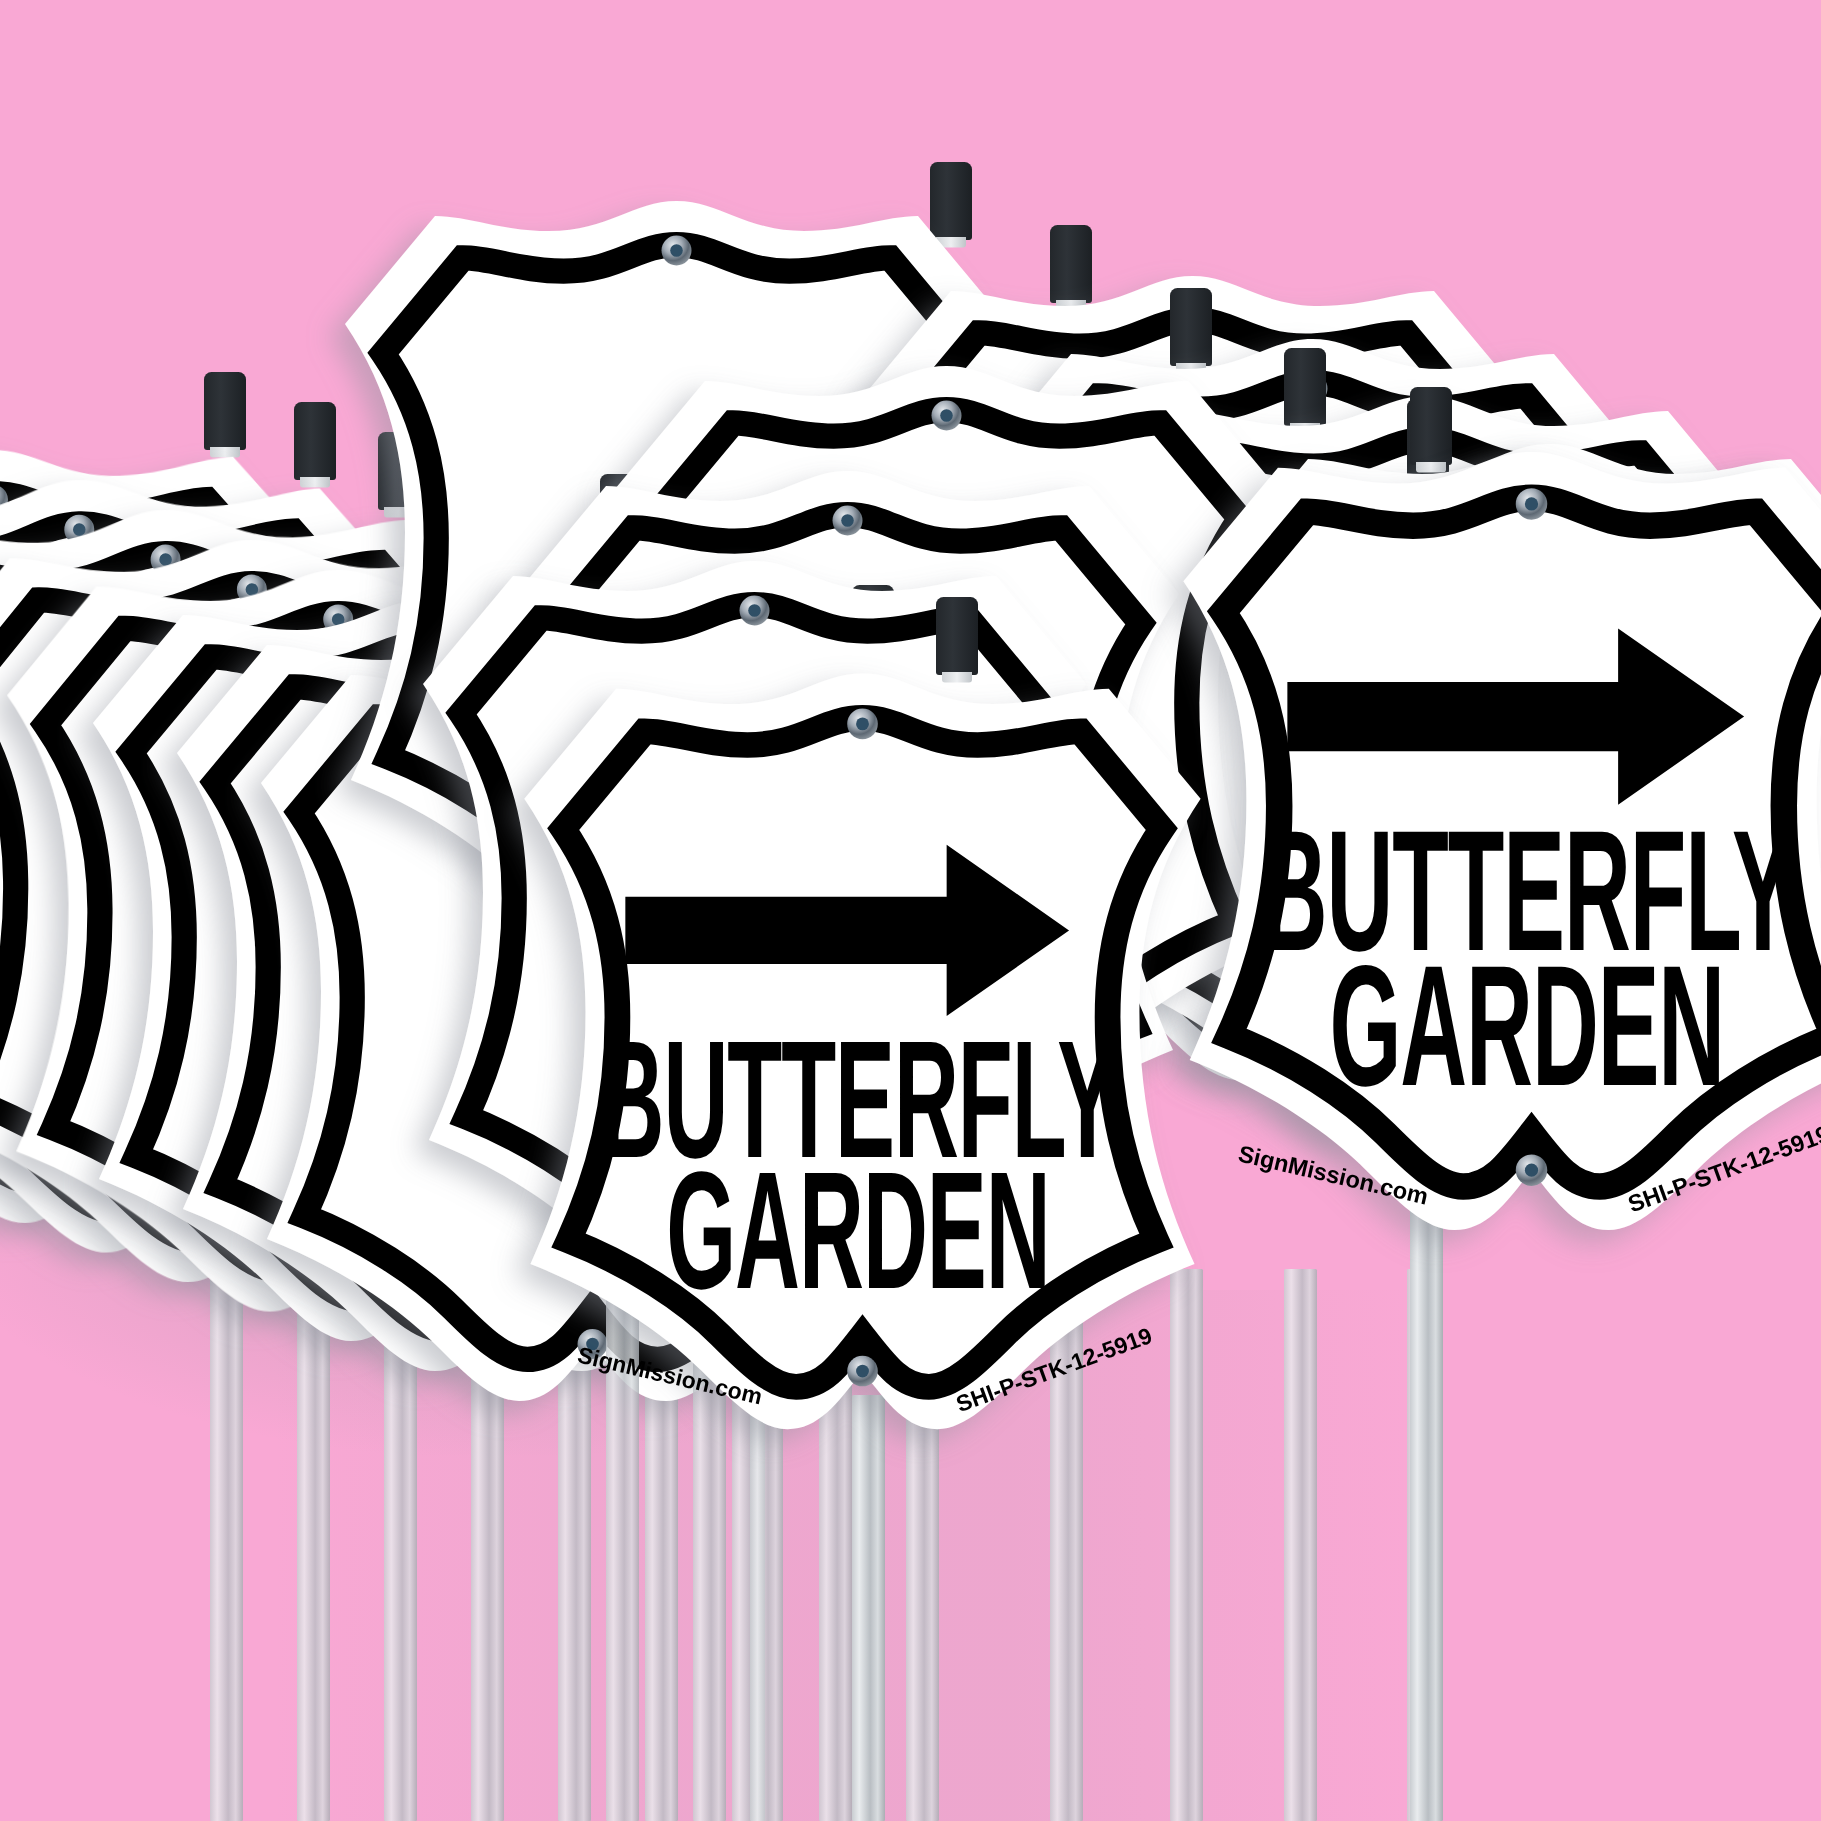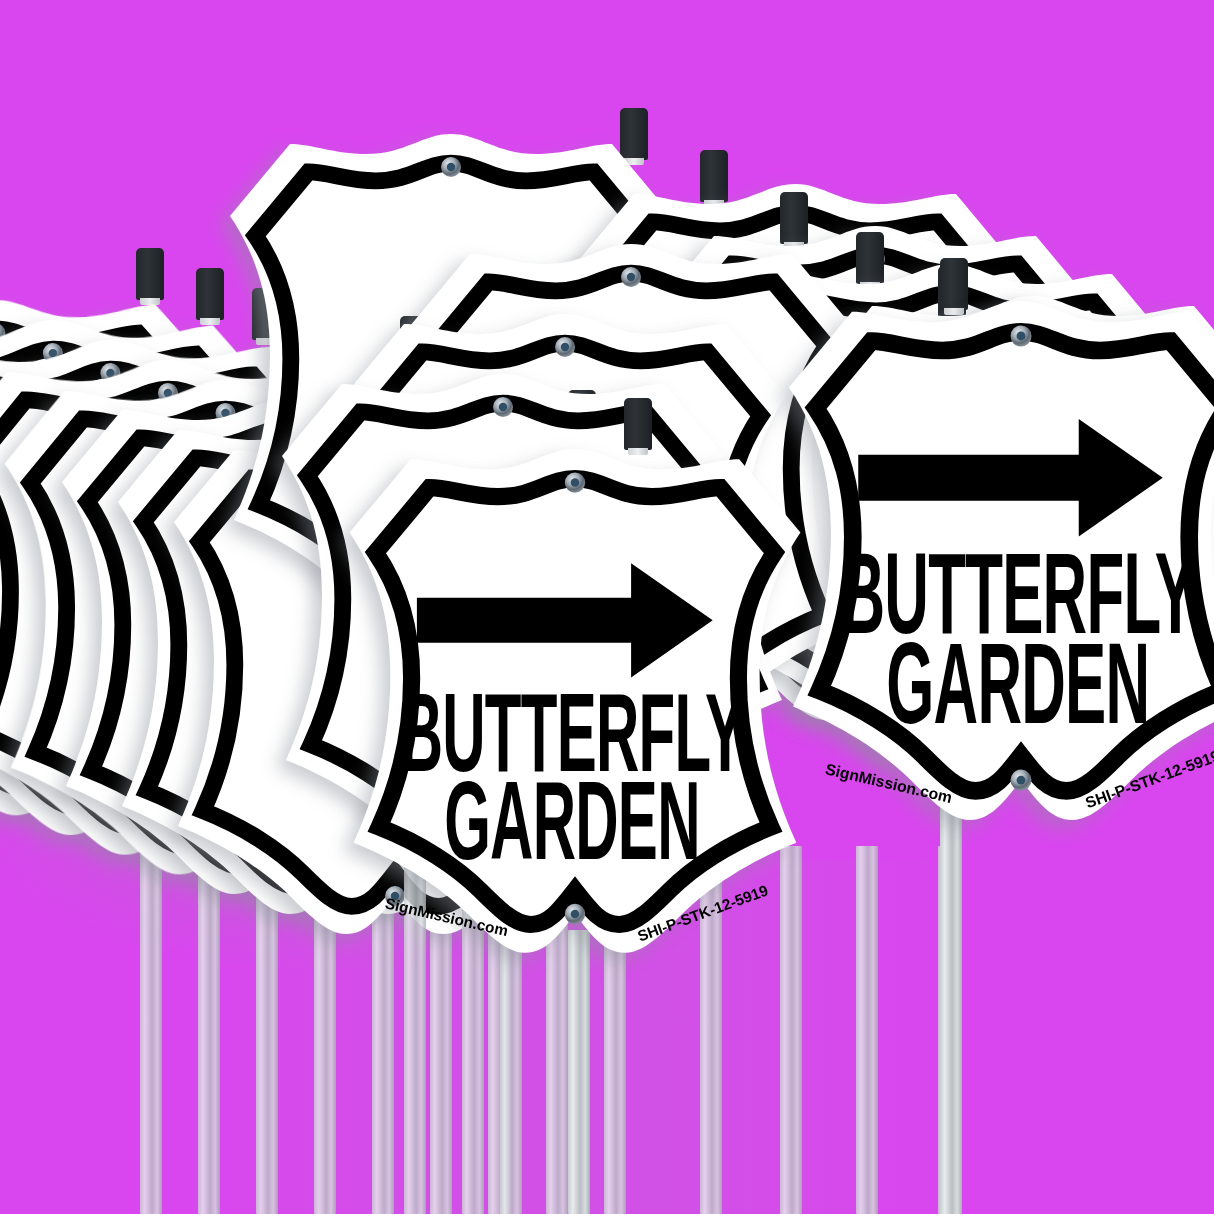--- a/index.html
+++ b/index.html
@@ -6,21 +6,21 @@
   html,body{margin:0;padding:0;}
   body{
     width:1214px;height:1214px;
     background:#ffffff;
     font-family:"Liberation Sans", sans-serif;
     overflow:hidden;
     position:relative;
   }
   #stage{
     position:absolute;left:0;top:0;width:1214px;height:1214px;
-    background:#d946ef;
+    background:#f9a8d4;
     overflow:hidden;
   }
   .sign{
     position:absolute;
     width:470px;height:535px;
     transform-origin:50% 50%;
   }
   .sign svg{display:block;width:100%;height:100%;overflow:visible;}
   .stake{
     position:absolute;

